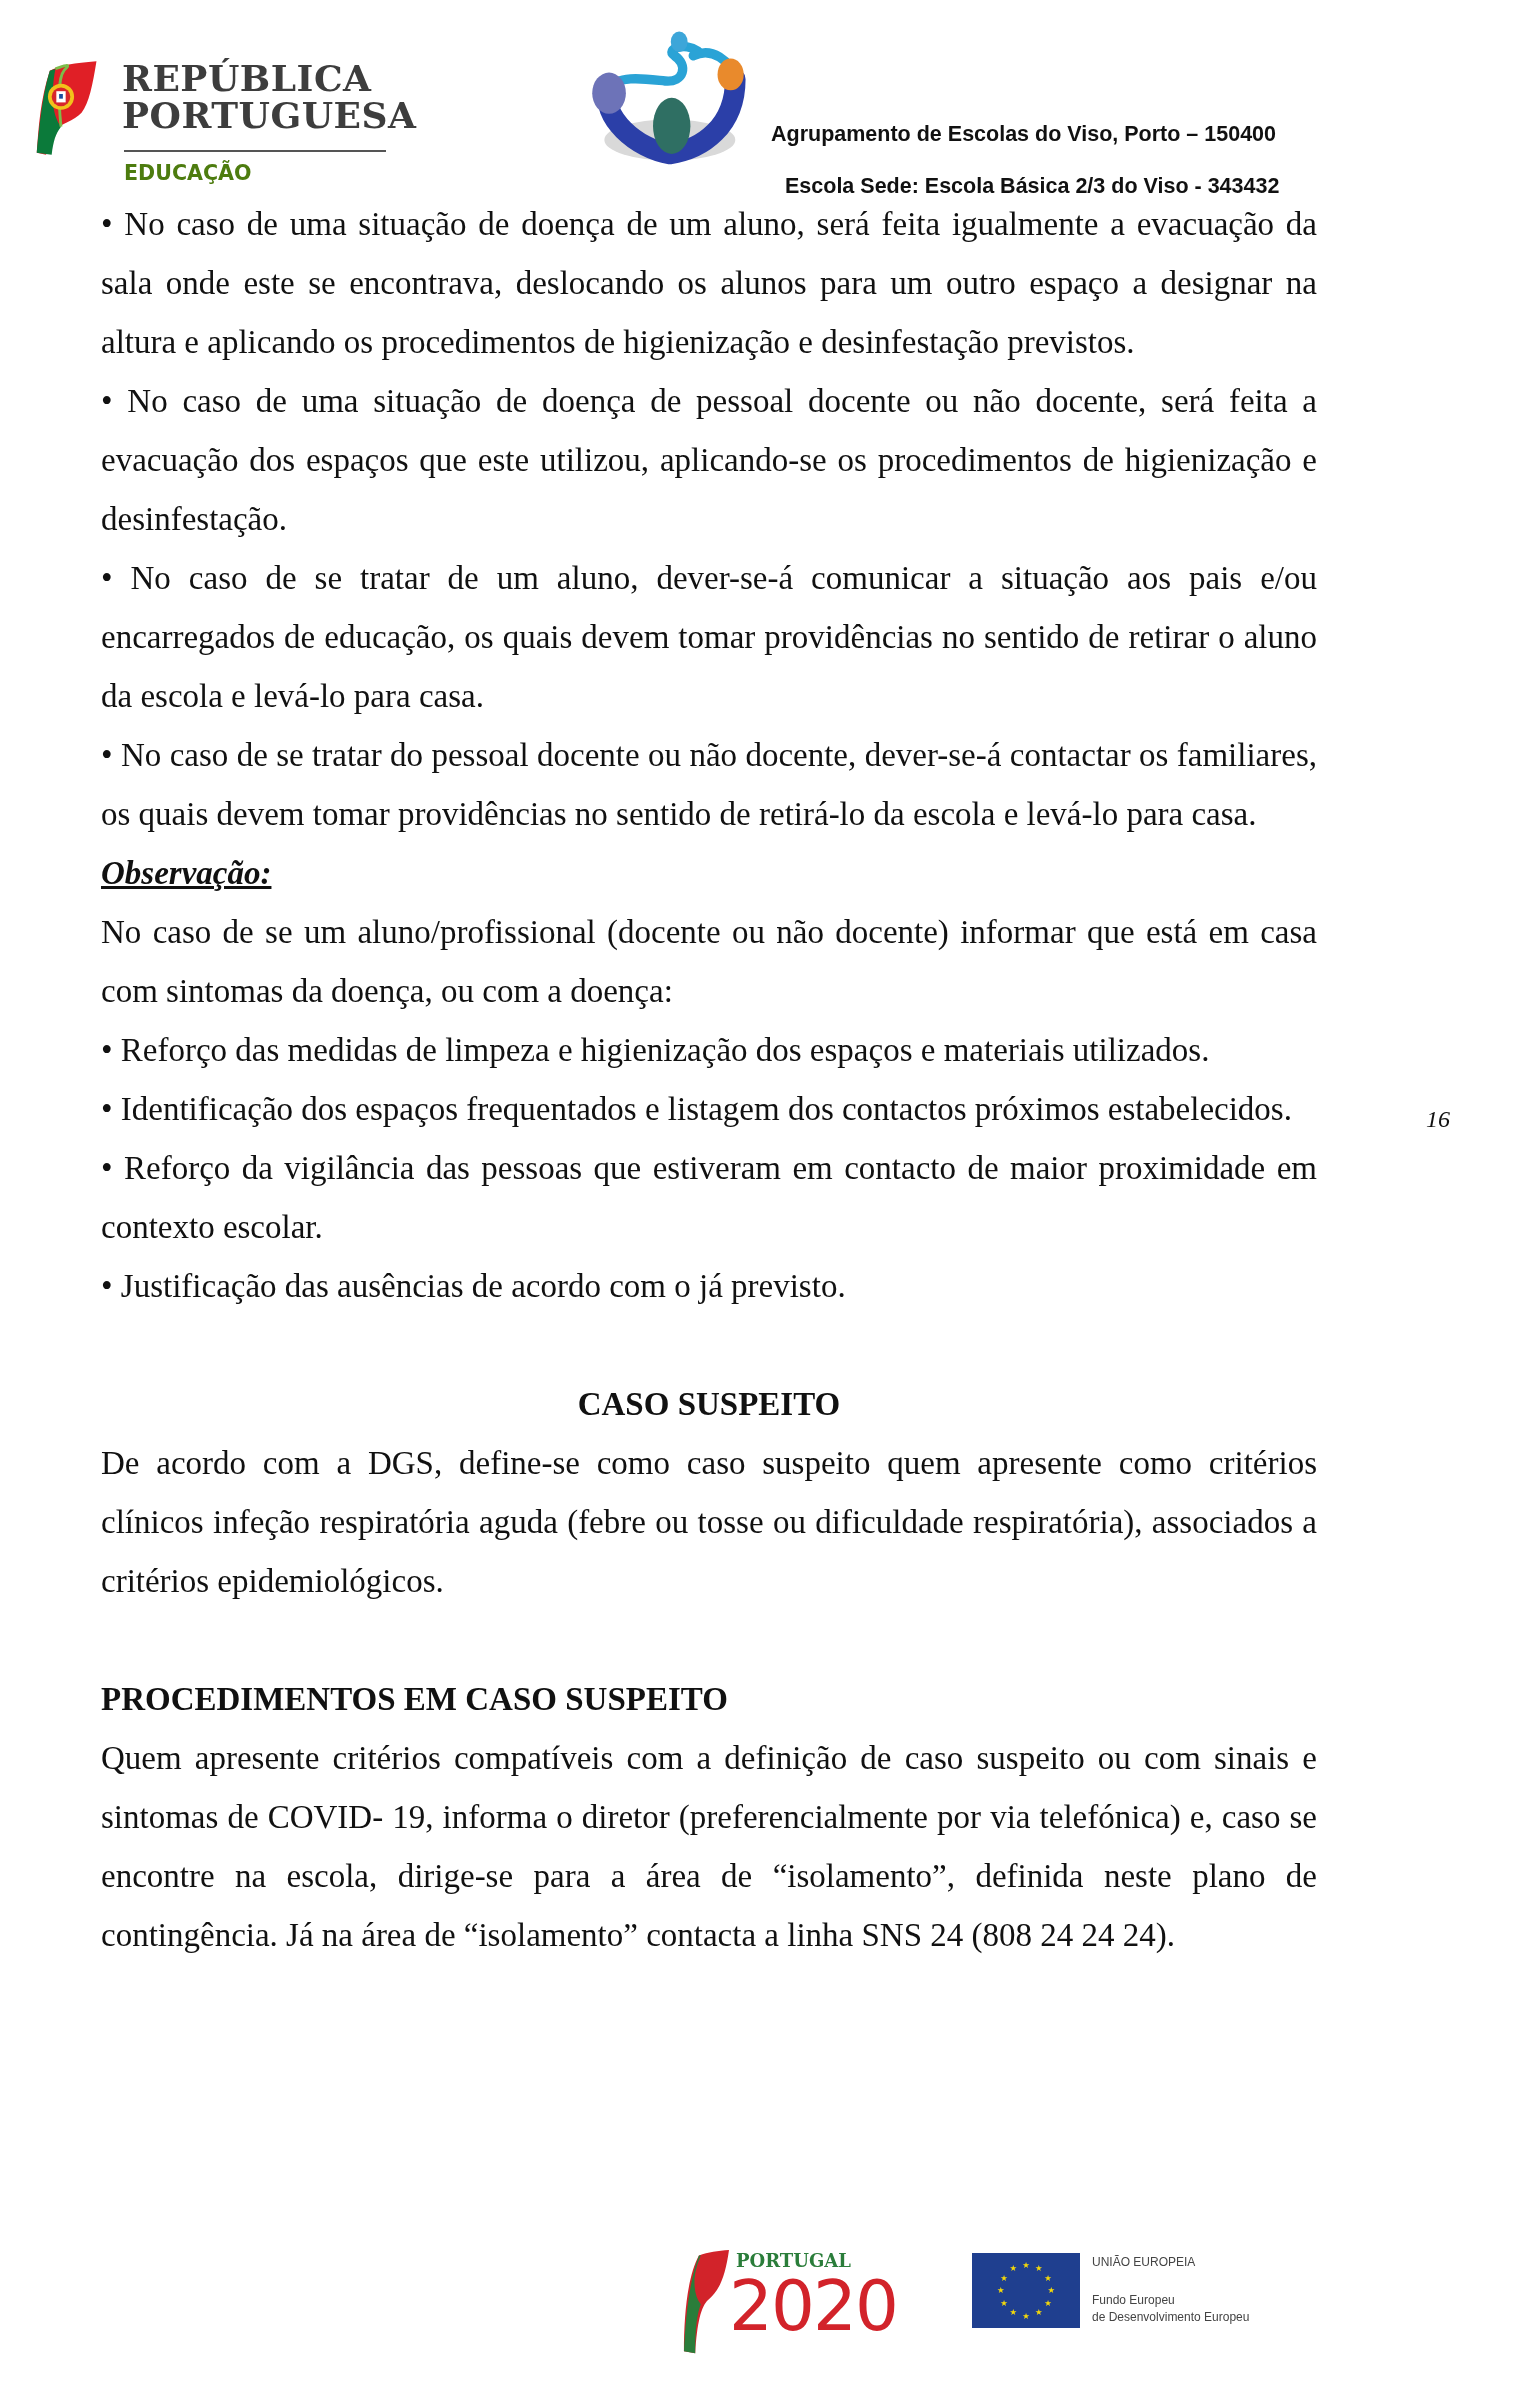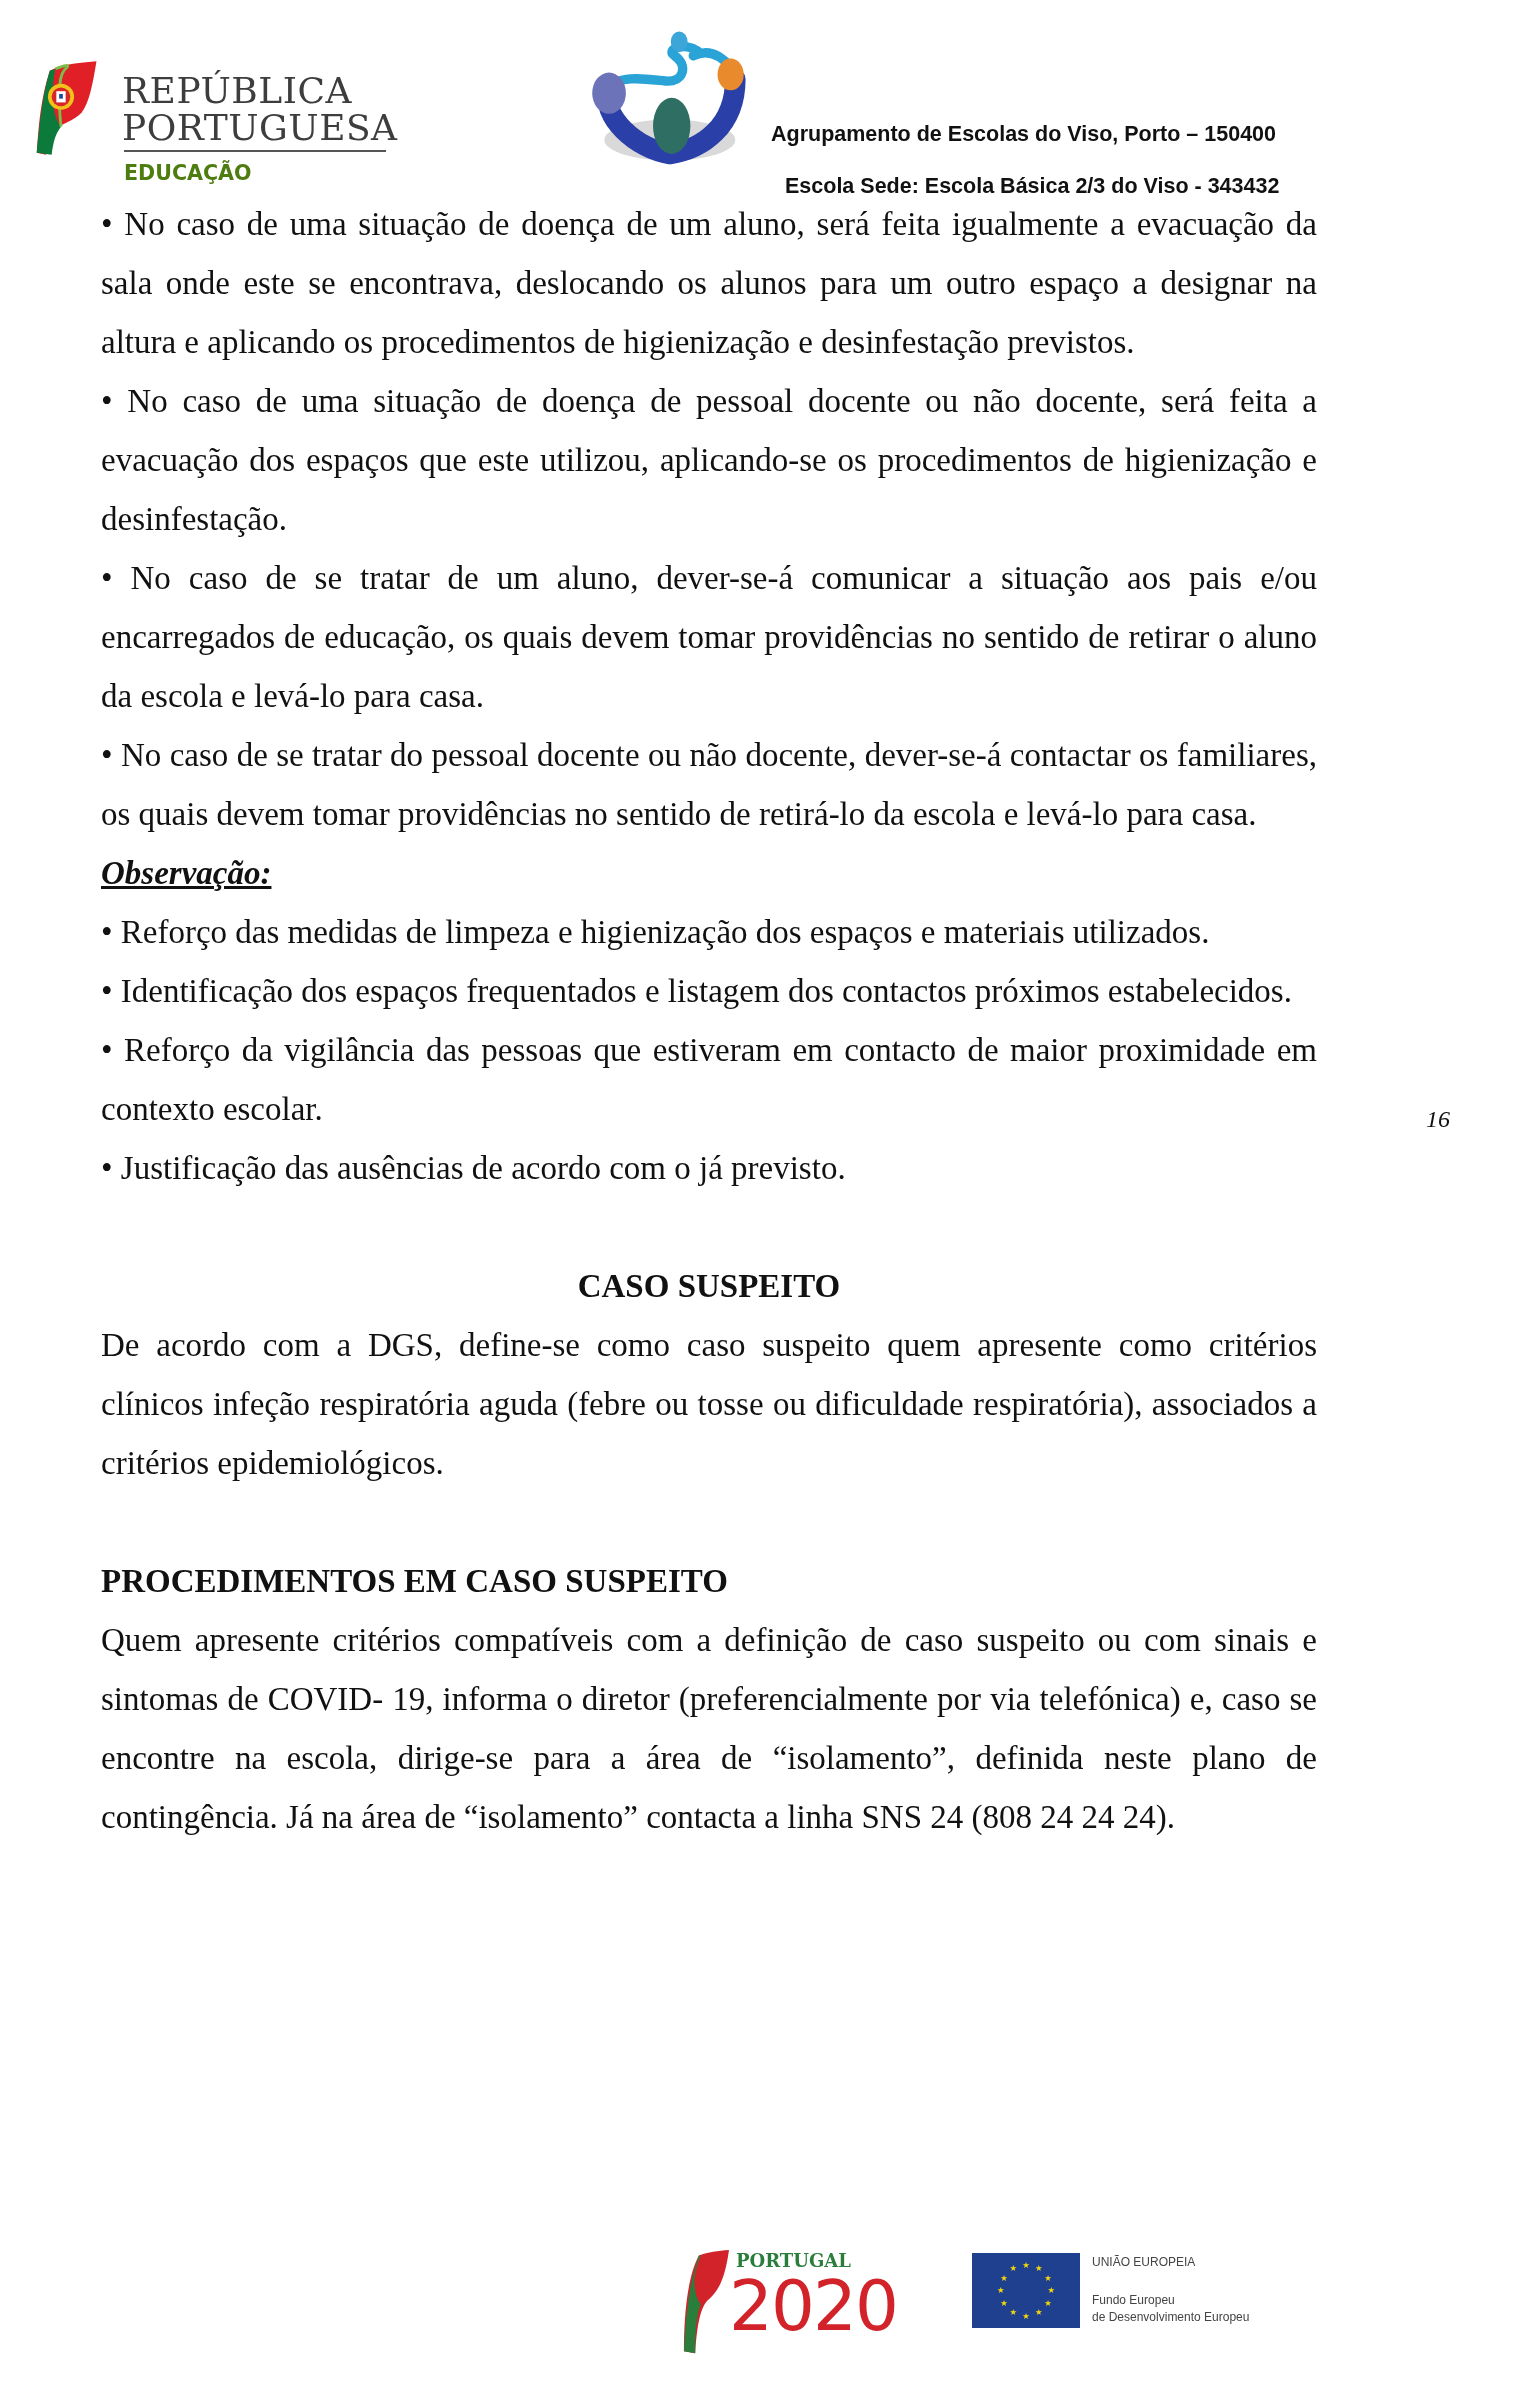--- a/index.html
+++ b/index.html
@@ -2,21 +2,21 @@
 <html style="font-size:15px"><head>
 <meta charset="utf-8">
 <style>
   html, body { margin: 0; padding: 0; background: #ffffff; }
   body { width: 1524px; height: 2399px; position: relative; overflow: hidden; font-family: "Liberation Serif", serif; color: #111; }
   .abs { position: absolute; }
 
   
   .gov-logo { left: 33px; top: 56px; width: 347px; height: 141px; }
   .gov-flag { left: 0; top: 4.7px; width: 70px; height: 94px; }
-  .gov-title { left: 89px; top: 16px; font-family: "DejaVu Serif", serif; font-weight: normal; font-size: 36px; line-height: 37px; color: #3d3d3d; letter-spacing: 0.5px; }
+  .gov-title { left: 89px; top: 4px; font-family: "DejaVu Serif", serif; font-weight: bold; font-size: 36px; line-height: 37px; color: #3d3d3d; letter-spacing: 0.5px; }
   .gov-rule { left: 91px; top: 94px; width: 262px; height: 1.9px; background: #555; }
   .gov-sub { left: 91px; top: 105px; font-family: "DejaVu Sans", sans-serif; font-weight: bold; font-size: 20.6px; color: #4d7c0f; }
 
   .school-logo { left: 581px; top: 23.4px; width: 173px; height: 145px; }
 
   .hdr-line { font-family: "Liberation Sans", sans-serif; font-weight: bold; font-size: 21.5px; color: #111; white-space: nowrap; margin-top: 40px; }
   .hdr-line-1 { left: 771px; top: 82px; }
   .hdr-line-2 { left: 785px; top: 134px; }
 
   
@@ -79,20 +79,21 @@
 
 <div class="abs hdr-line hdr-line-1">Agrupamento de Escolas do Viso, Porto – 150400</div>
 <div class="abs hdr-line hdr-line-2">Escola Sede: Escola Básica 2/3 do Viso - 343432</div>
 
 <div class="abs content">
   <p class="last-left">• No caso de uma situação de doença de um aluno, será feita igualmente a evacuação da sala onde este se encontrava, deslocando os alunos para um outro espaço a designar na altura e aplicando os procedimentos de higienização e desinfestação previstos.</p>
   <p class="last-left">• No caso de uma situação de doença de pessoal docente ou não docente, será feita a evacuação dos espaços que este utilizou, aplicando-se os procedimentos de higienização e desinfestação.</p>
   <p class="last-left">• No caso de se tratar de um aluno, dever-se-á comunicar a situação aos pais e/ou encarregados de educação, os quais devem tomar providências no sentido de retirar o aluno da escola e levá-lo para casa.</p>
   <p class="last-left">• No caso de se tratar do pessoal docente ou não docente, dever-se-á contactar os familiares, os quais devem tomar providências no sentido de retirá-lo da escola e levá-lo para casa.</p>
   <p class="last-left"><span class="obs">Observação:</span></p>
+  <p class="last-left">No caso de se um aluno/profissional (docente ou não docente) informar que está em casa com sintomas da doença, ou com a doença:</p>
   <p class="last-left">• Reforço das medidas de limpeza e higienização dos espaços e materiais utilizados.</p>
   <p class="last-left">• Identificação dos espaços frequentados e listagem dos contactos próximos estabelecidos.</p>
   <p class="last-left">• Reforço da vigilância das pessoas que estiveram em contacto de maior proximidade em contexto escolar.</p>
   <p class="last-left">• Justificação das ausências de acordo com o já previsto.</p>
   <div class="spacer"></div>
   <p class="center-heading">CASO SUSPEITO</p>
   <p class="last-left">De acordo com a DGS, define-se como caso suspeito quem apresente como critérios clínicos infeção respiratória aguda (febre ou tosse ou dificuldade respiratória), associados a critérios epidemiológicos.</p>
   <div class="spacer"></div>
   <p class="bold-heading">PROCEDIMENTOS EM CASO SUSPEITO</p>
   <p class="last-left">Quem apresente critérios compatíveis com a definição de caso suspeito ou com sinais e sintomas de COVID- 19, informa o diretor (preferencialmente por via telefónica) e, caso se encontre na escola, dirige-se para a área de “isolamento”, definida neste plano de contingência. Já na área de “isolamento” contacta a linha SNS 24 (808 24 24 24).</p>

